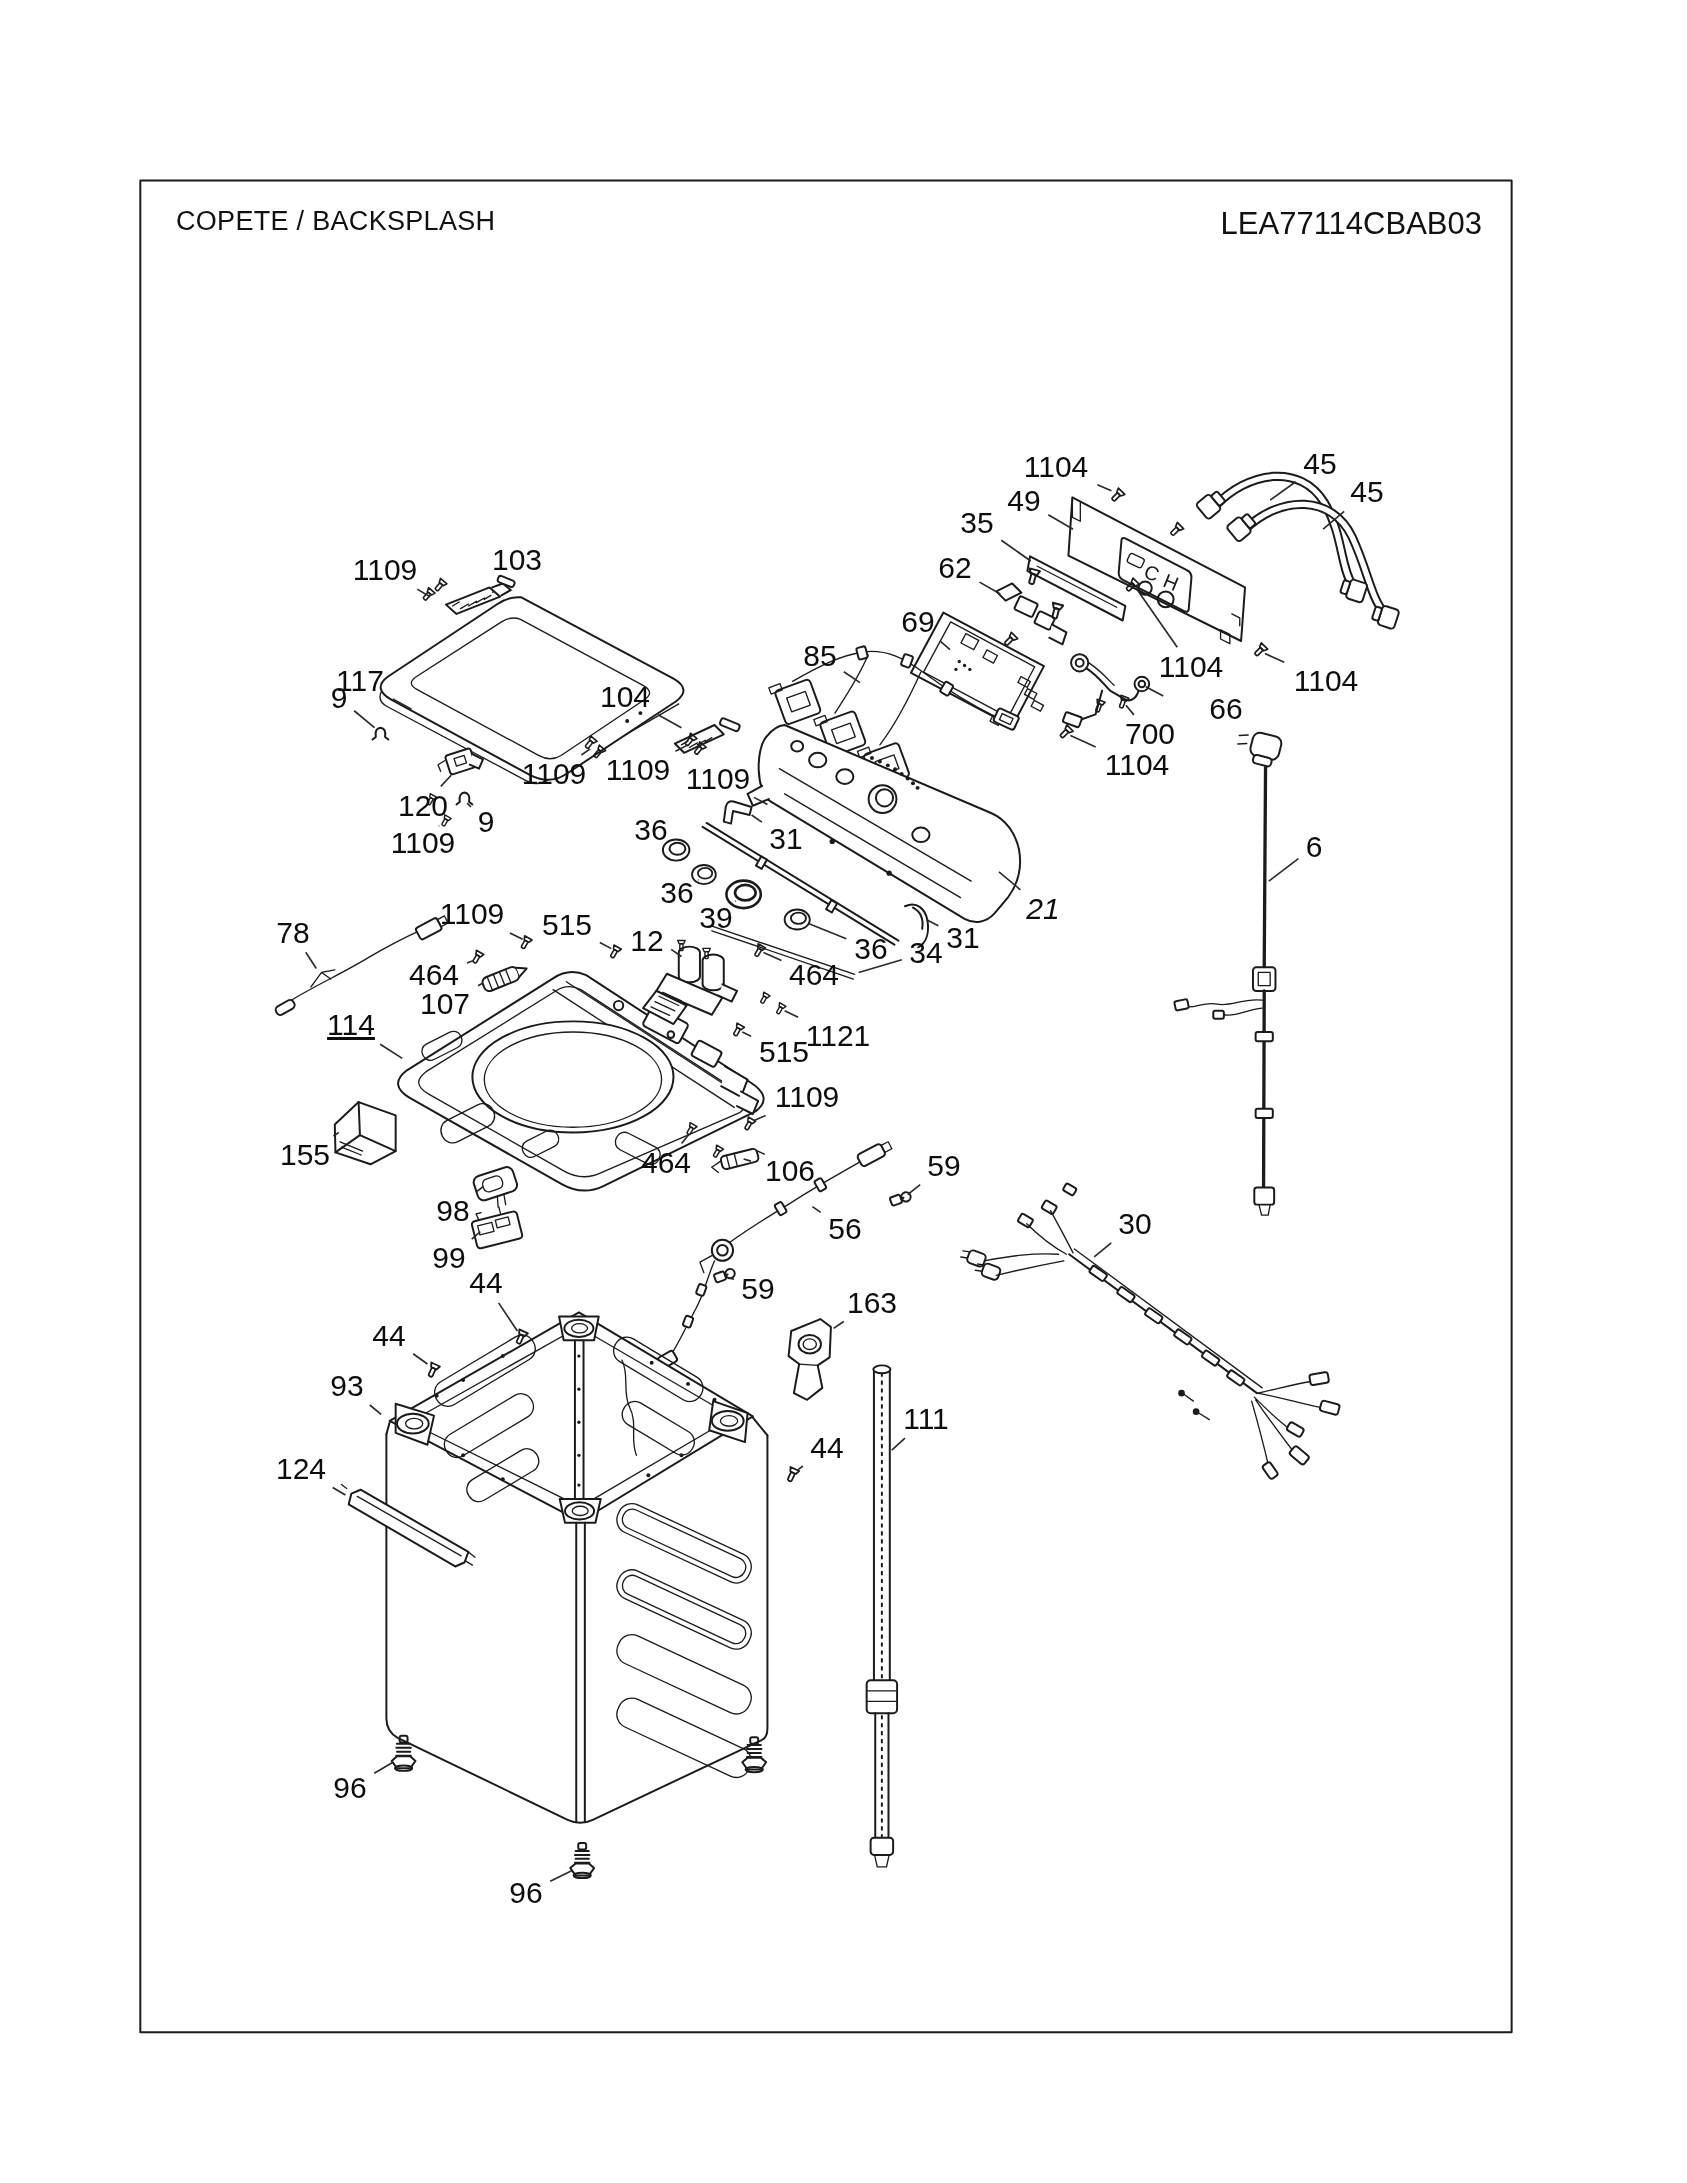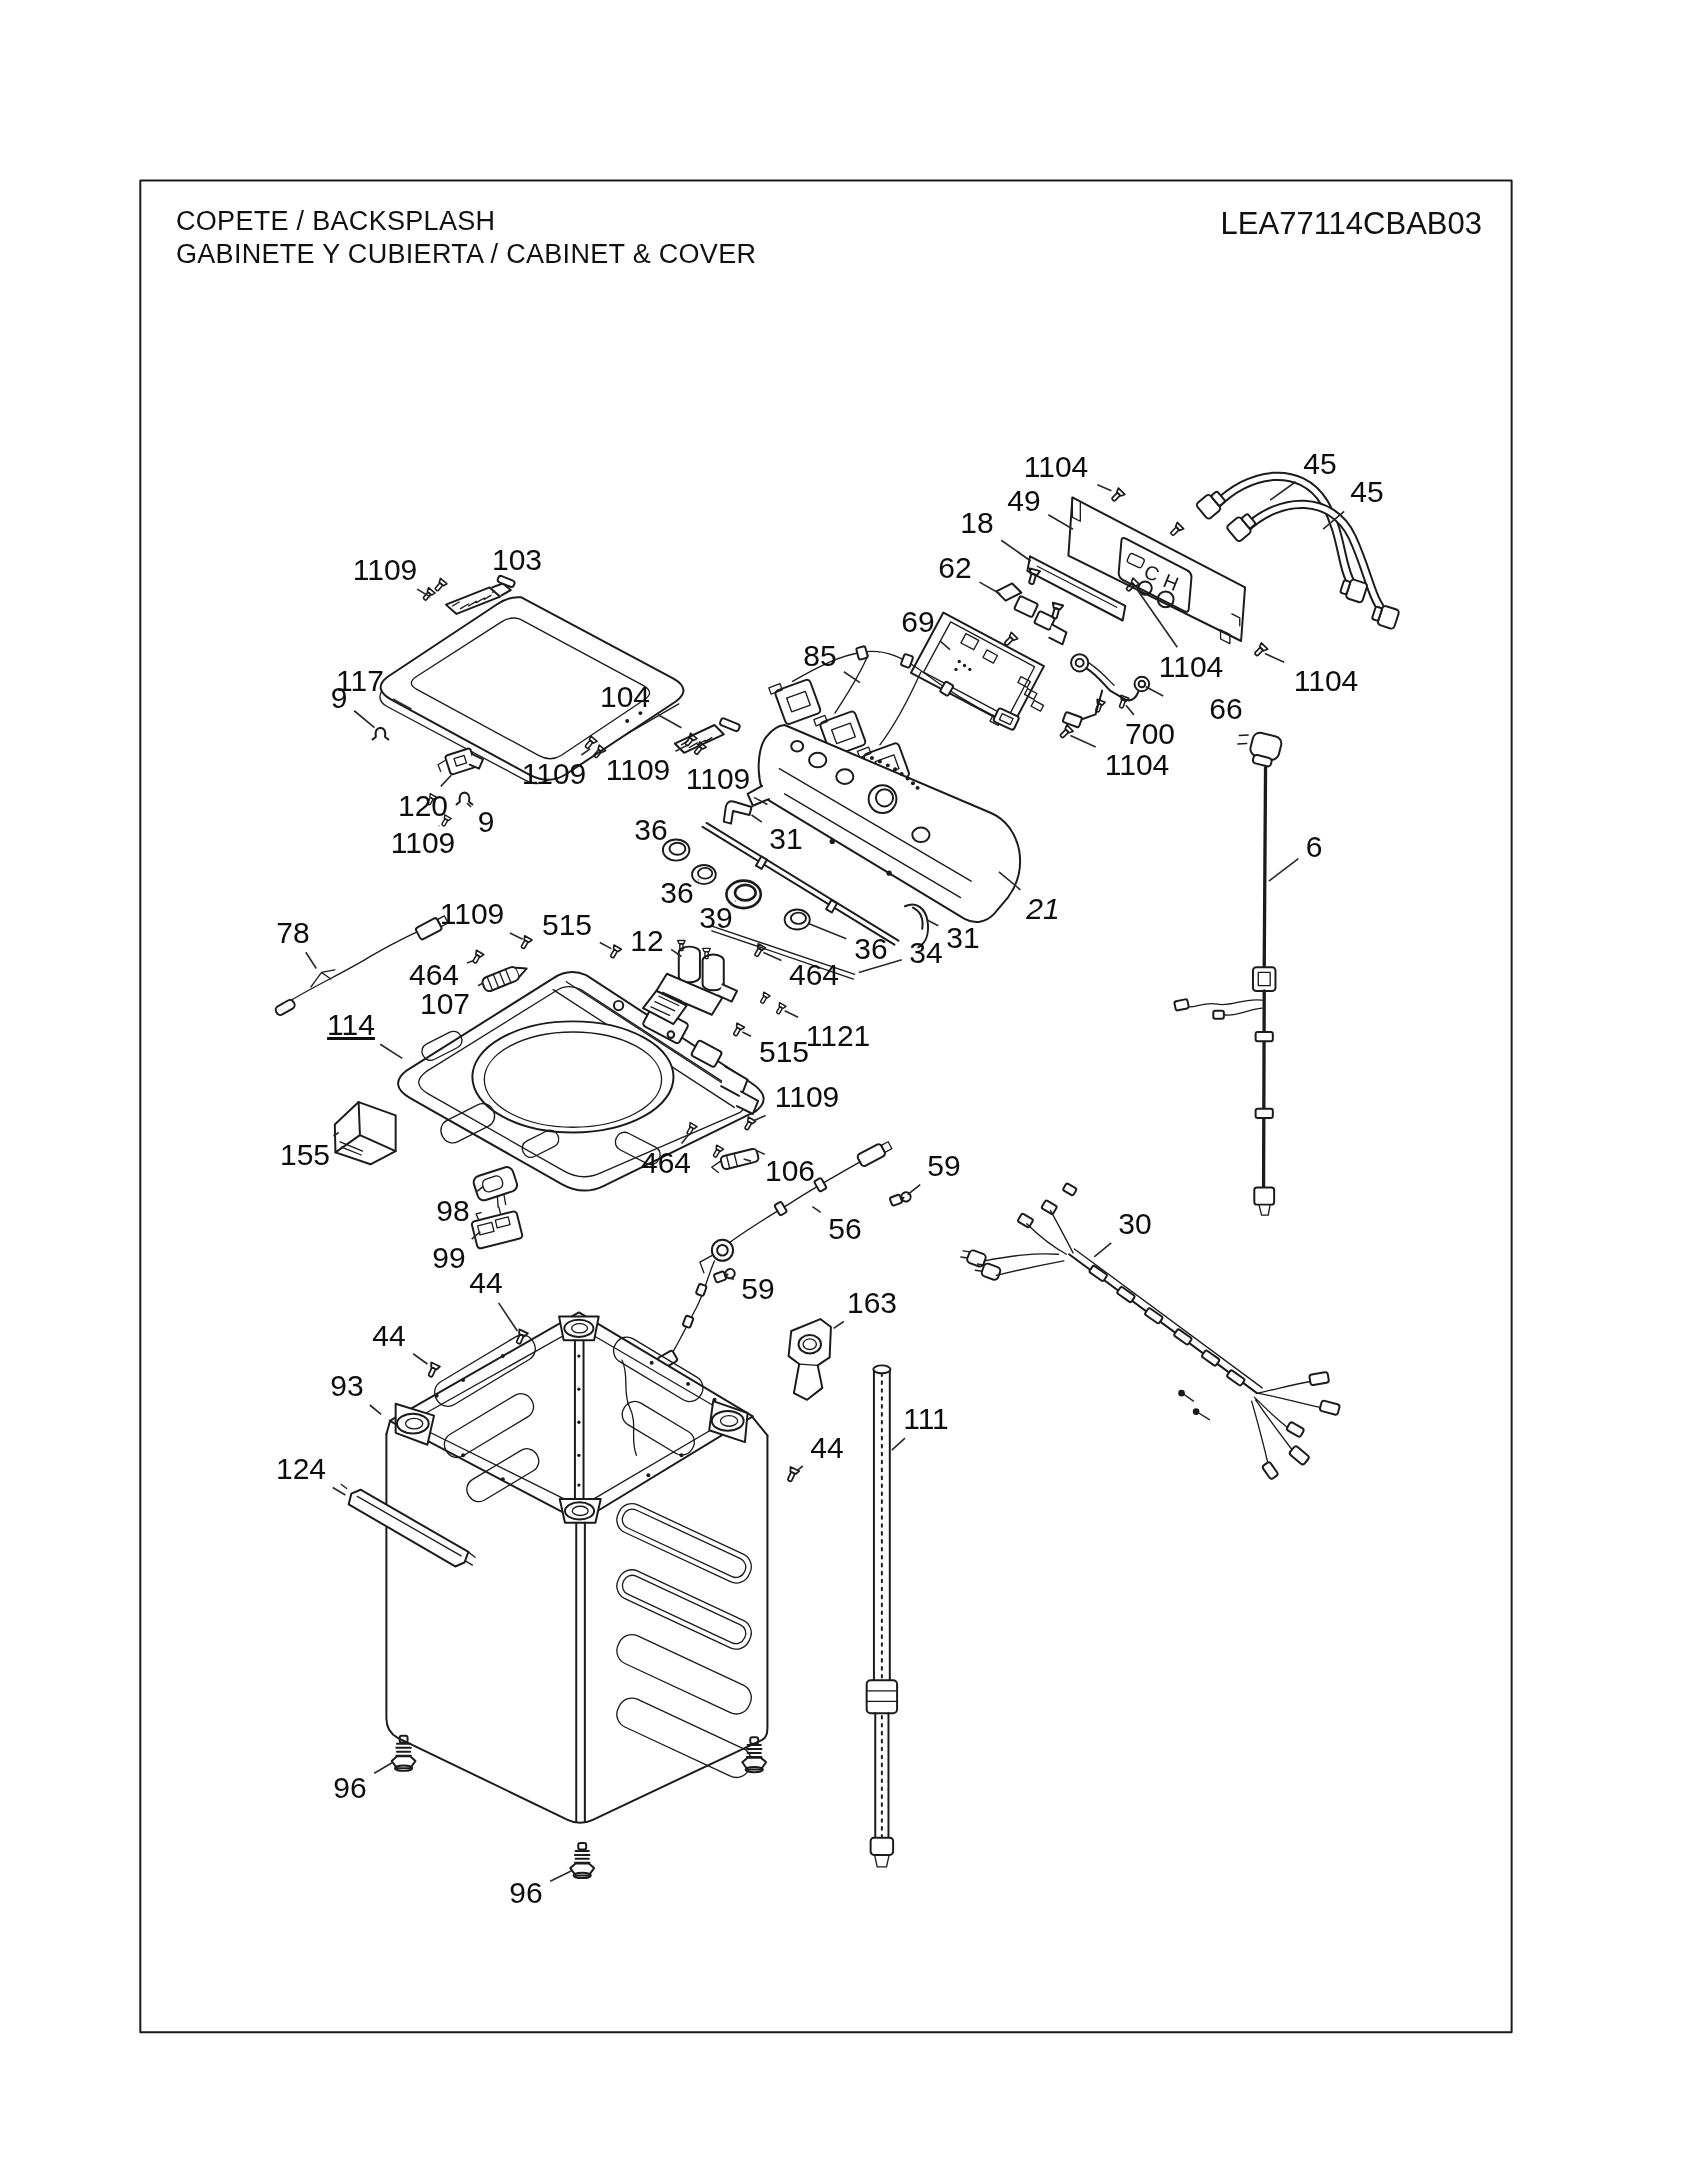--- a/index.html
+++ b/index.html
@@ -512,21 +512,21 @@
       <line x1="624.4298263646291" y1="2046.3802190916279" x2="646" y2="2062"></line>
       <line x1="558.9630986076295" y1="2123.911793079386" x2="576" y2="2138"></line>
       <line x1="1275.3566261381734" y1="1997.6739927691592" x2="1260" y2="2008"></line>
       <line x1="1213.6261449958236" y1="2216.1070697759546" x2="1206" y2="2222"></line>
       <line x1="1367.902038544723" y1="2174.011619007654" x2="1348" y2="2192"></line>
       <line x1="502.8008648357069" y1="2248.537829752661" x2="522" y2="2260"></line>
       <line x1="565.5898903823572" y1="2680.6089871610834" x2="594" y2="2664"></line>
       <line x1="831.6910363292357" y1="2843.9203589102317" x2="864" y2="2828"></line>
     </svg>
 
-  <div class="hdr-title"><span>COPETE / BACKSPLASH</span><br><span>GABINETE Y CUBIERTA / CABINET &amp; COVER</span></div>
+  <div class="hdr-title"><span>COPETE / BACKSPLASH</span><br></div>
   <div class="doc-number">LEA77114CBAB03</div>
 
   <div id="labels">
       <span class="plabel" style="left: 385px; top: 570px;">1109</span>
       <span class="plabel" style="left: 517px; top: 560px;">103</span>
       <span class="plabel" style="left: 360px; top: 681px;">117</span>
       <span class="plabel" style="left: 339px; top: 698px;">9</span>
       <span class="plabel" style="left: 625px; top: 697px;">104</span>
       <span class="plabel" style="left: 554px; top: 774px;">1109</span>
       <span class="plabel" style="left: 638px; top: 770px;">1109</span>
@@ -537,21 +537,21 @@
       <span class="plabel" style="left: 651px; top: 830px;">36</span>
       <span class="plabel" style="left: 786px; top: 839px;">31</span>
       <span class="plabel" style="left: 677px; top: 893px;">36</span>
       <span class="plabel" style="left: 716px; top: 918px;">39</span>
       <span class="plabel" style="left: 871px; top: 949px;">36</span>
       <span class="plabel" style="left: 926px; top: 953px;">34</span>
       <span class="plabel" style="left: 963px; top: 938px;">31</span>
       <span class="plabel" style="left: 1043px; top: 909px; font-style: italic;">21</span>
       <span class="plabel" style="left: 1056px; top: 467px;">1104</span>
       <span class="plabel" style="left: 1024px; top: 501px;">49</span>
-      <span class="plabel" style="left: 977px; top: 523px;">18</span>
+      <span class="plabel" style="left: 977px; top: 523px;">35</span>
       <span class="plabel" style="left: 955px; top: 568px;">62</span>
       <span class="plabel" style="left: 918px; top: 622px;">69</span>
       <span class="plabel" style="left: 820px; top: 656px;">85</span>
       <span class="plabel" style="left: 1320px; top: 464px;">45</span>
       <span class="plabel" style="left: 1367px; top: 492px;">45</span>
       <span class="plabel" style="left: 1191px; top: 667px;">1104</span>
       <span class="plabel" style="left: 1326px; top: 681px;">1104</span>
       <span class="plabel" style="left: 1188px; top: 709px; margin-left: 38px;">66</span>
       <span class="plabel" style="left: 1150px; top: 734px;">700</span>
       <span class="plabel" style="left: 1137px; top: 765px;">1104</span>

